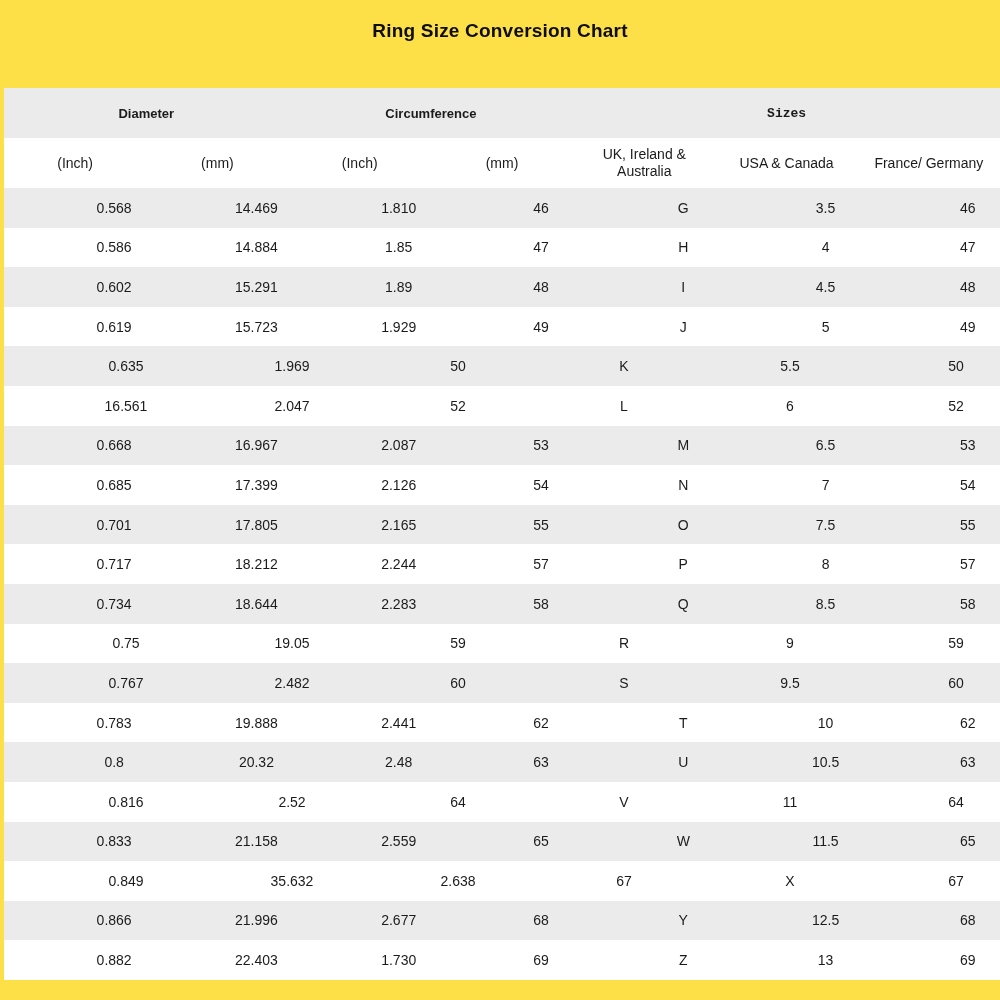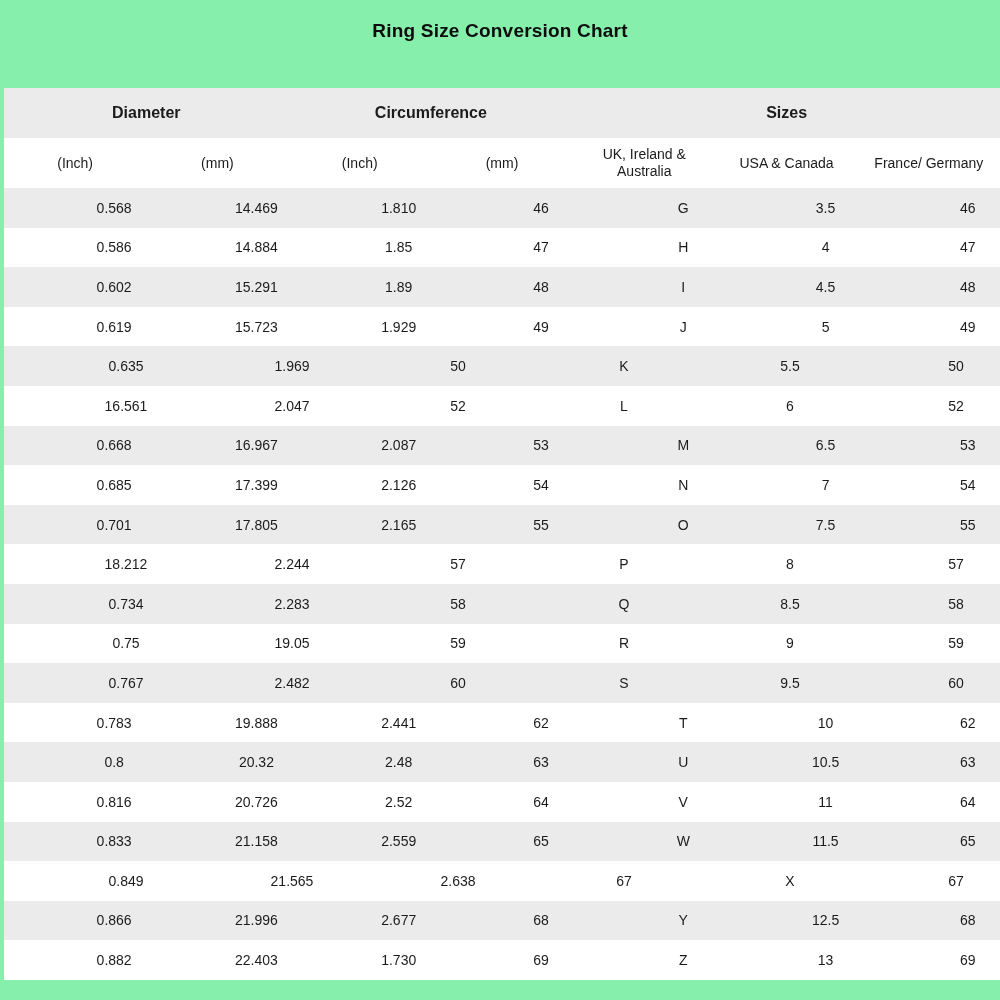--- a/index.html
+++ b/index.html
@@ -6,21 +6,21 @@
     margin: 0;
     padding: 0;
     background: #ffffff;
     width: 1000px;
     font-family: "Liberation Sans", sans-serif;
     color: #1b1b1b;
   }
   .page {
     width: 1000px;
     height: 1000px;
-    background: #86efac;
+    background: #fde047;
     overflow: hidden;
   }
   .title {
     margin: 0;
     padding-top: 19px;
     height: 23px;
     text-align: center;
     font-size: 19px;
     line-height: 23px;
     font-weight: bold;
@@ -43,27 +43,28 @@
     text-align: center;
     flex: 1 1 0;
     min-width: 0;
   }
   .group-row {
     height: 50px;
     background: #ebebeb;
   }
   .group-row .cell {
     font-weight: bold;
-    font-size: 16px;
+    font-size: 13px;
   }
   .cell.span2 { flex: 2 1 0; }
-  .cell.span3 { flex: 3 1 0; }
+  .cell.span3 { flex: 3 1 0; font-family: Liberation Mono, monospace; }
   .sub-row {
     height: 50px;
     background: #ffffff;
+    justify-content: center;
   }
   .sub-row .cell {
     font-size: 14px;
     line-height: 17px;
     padding: 0 8px;
     box-sizing: border-box;
   }
   .data-row {
     height: 39.6px;
     background: #ffffff;
@@ -175,29 +176,31 @@
         <div class="row data-row alt">
           <div class="cell">0.701</div>
           <div class="cell">17.805</div>
           <div class="cell">2.165</div>
           <div class="cell">55</div>
           <div class="cell">O</div>
           <div class="cell">7.5</div>
           <div class="cell">55</div>
         </div>
         <div class="row data-row">
+          <div class="cell">0.717</div>
           <div class="cell">18.212</div>
           <div class="cell">2.244</div>
           <div class="cell">57</div>
           <div class="cell">P</div>
           <div class="cell">8</div>
           <div class="cell">57</div>
         </div>
         <div class="row data-row alt">
           <div class="cell">0.734</div>
+          <div class="cell">18.644</div>
           <div class="cell">2.283</div>
           <div class="cell">58</div>
           <div class="cell">Q</div>
           <div class="cell">8.5</div>
           <div class="cell">58</div>
         </div>
         <div class="row data-row">
           <div class="cell">0.75</div>
           <div class="cell">19.05</div>
           <div class="cell">59</div>
@@ -226,39 +229,38 @@
           <div class="cell">0.8</div>
           <div class="cell">20.32</div>
           <div class="cell">2.48</div>
           <div class="cell">63</div>
           <div class="cell">U</div>
           <div class="cell">10.5</div>
           <div class="cell">63</div>
         </div>
         <div class="row data-row">
           <div class="cell">0.816</div>
-          <div class="cell">20.726</div>
           <div class="cell">2.52</div>
           <div class="cell">64</div>
           <div class="cell">V</div>
           <div class="cell">11</div>
           <div class="cell">64</div>
         </div>
         <div class="row data-row alt">
           <div class="cell">0.833</div>
           <div class="cell">21.158</div>
           <div class="cell">2.559</div>
           <div class="cell">65</div>
           <div class="cell">W</div>
           <div class="cell">11.5</div>
           <div class="cell">65</div>
         </div>
         <div class="row data-row">
           <div class="cell">0.849</div>
-          <div class="cell">21.565</div>
+          <div class="cell">35.632</div>
           <div class="cell">2.638</div>
           <div class="cell">67</div>
           <div class="cell">X</div>
           <div class="cell">67</div>
         </div>
         <div class="row data-row alt">
           <div class="cell">0.866</div>
           <div class="cell">21.996</div>
           <div class="cell">2.677</div>
           <div class="cell">68</div>

